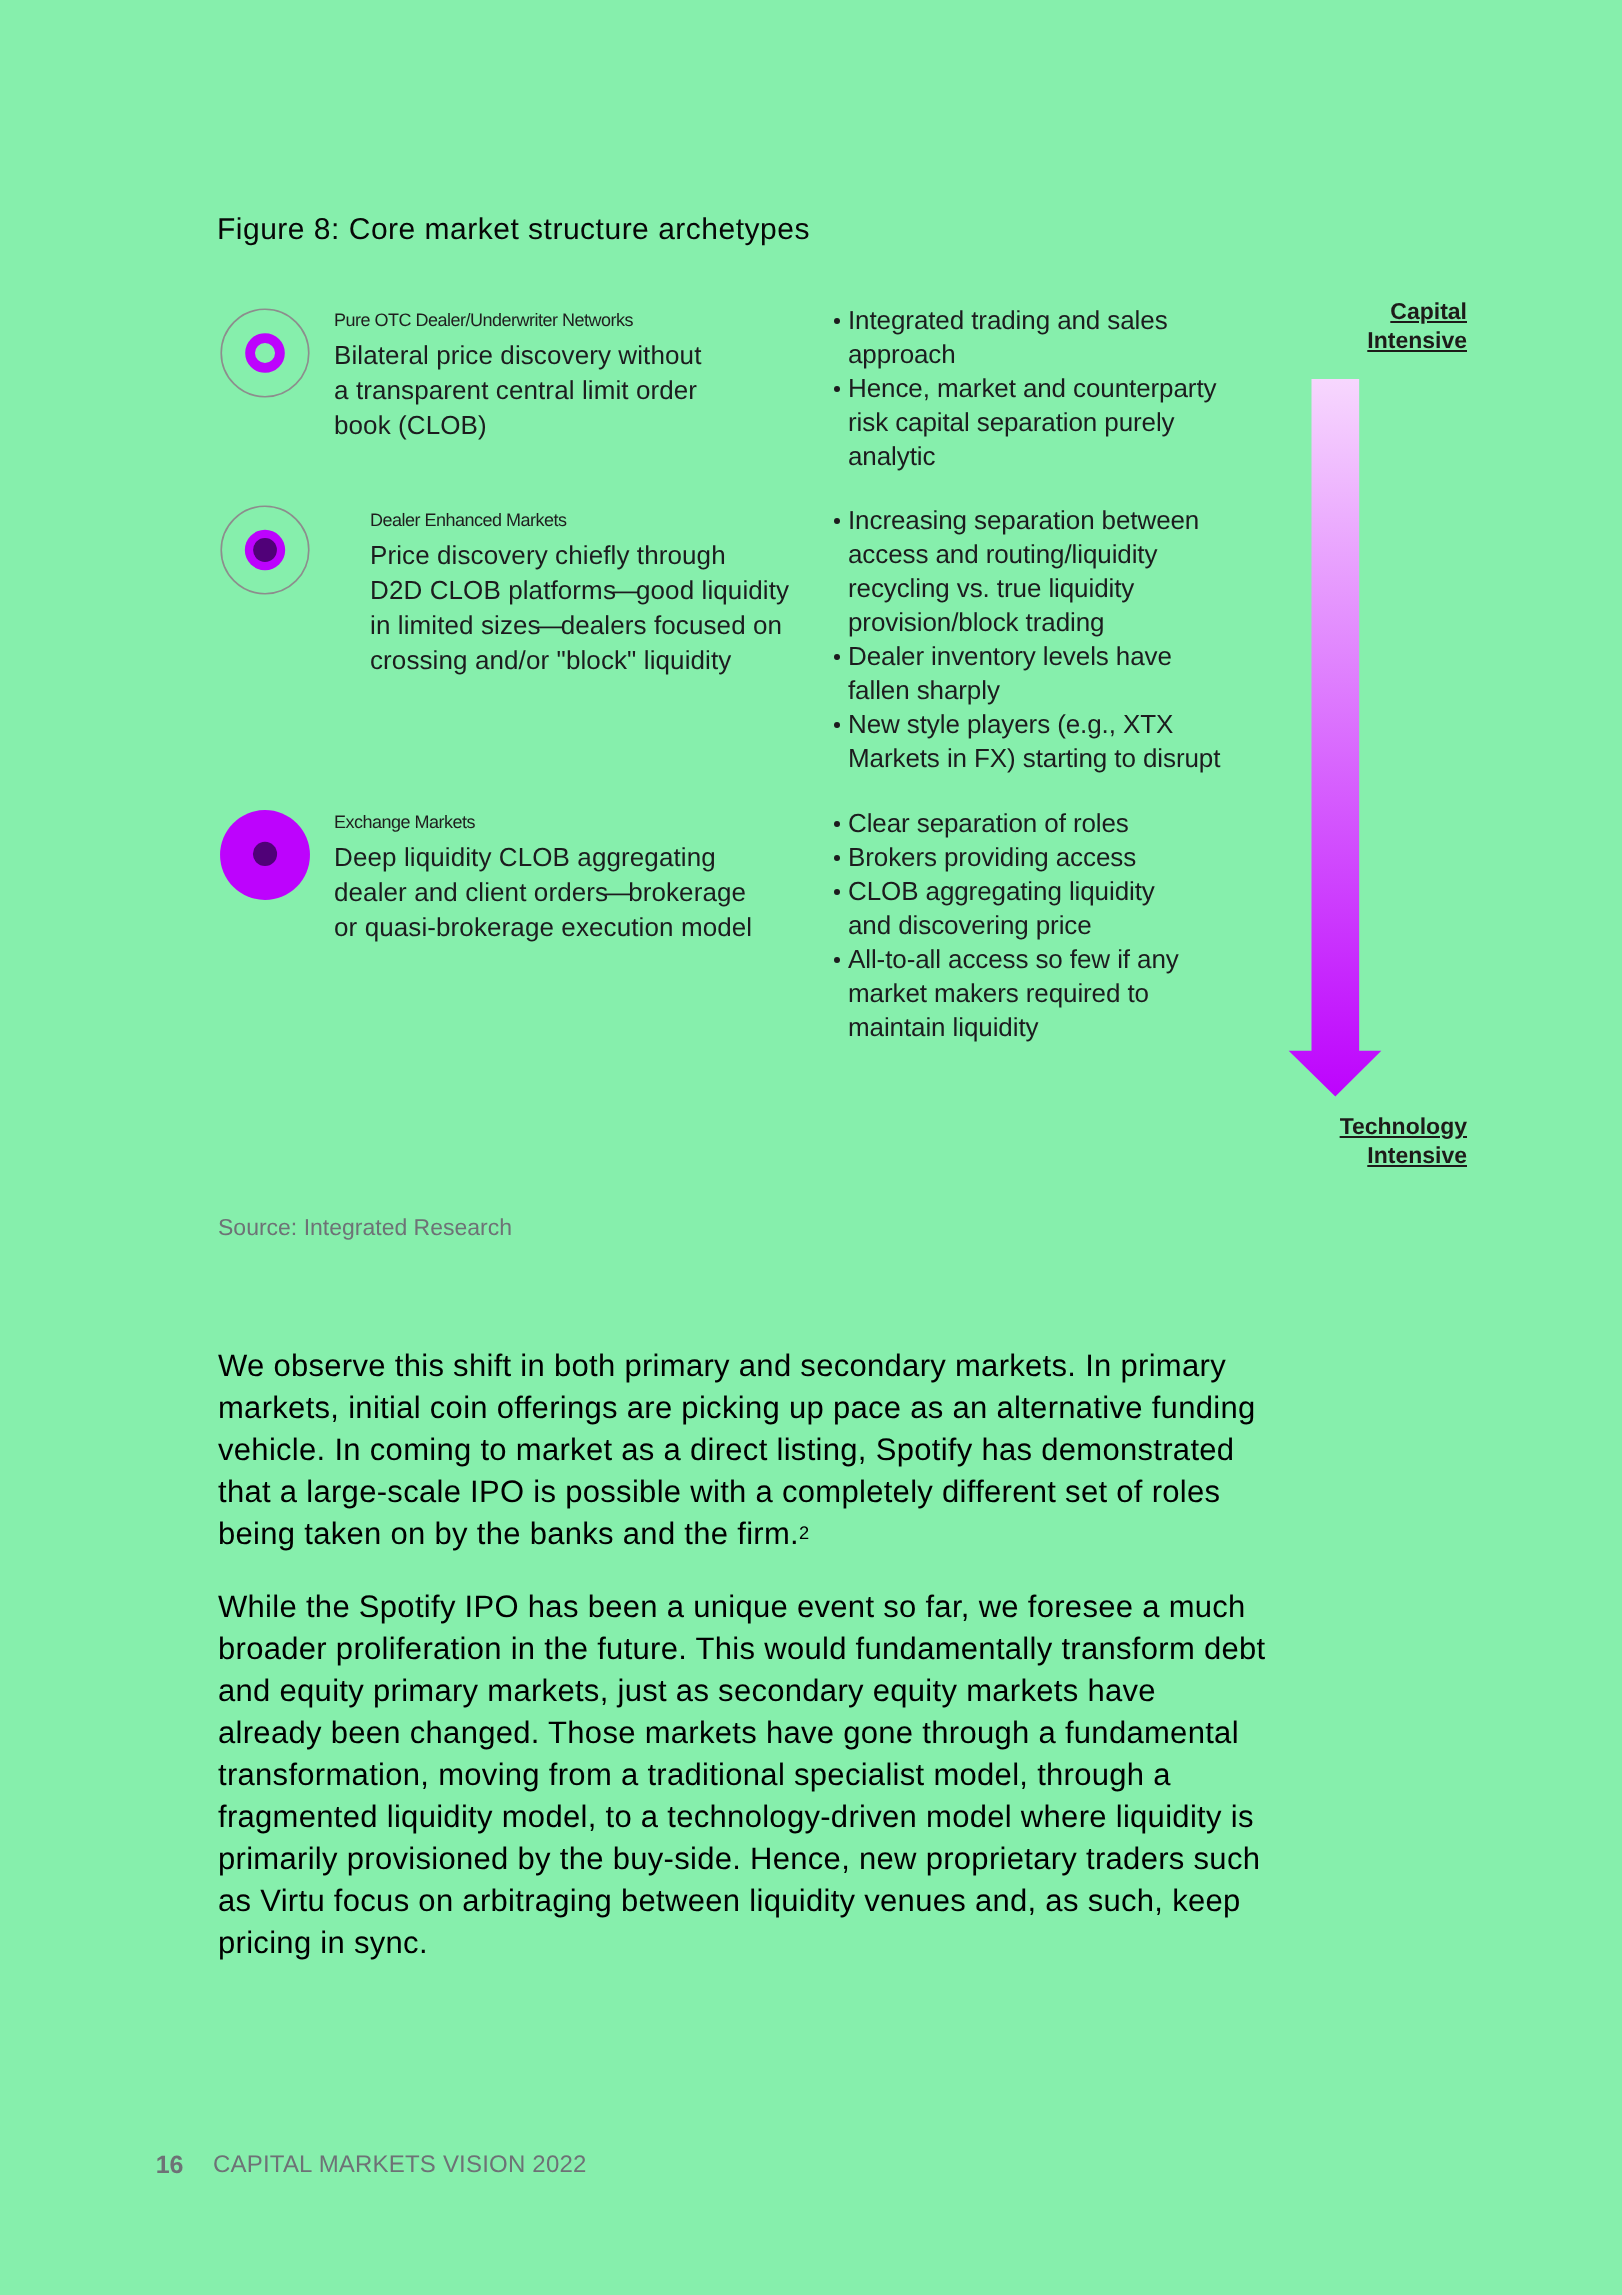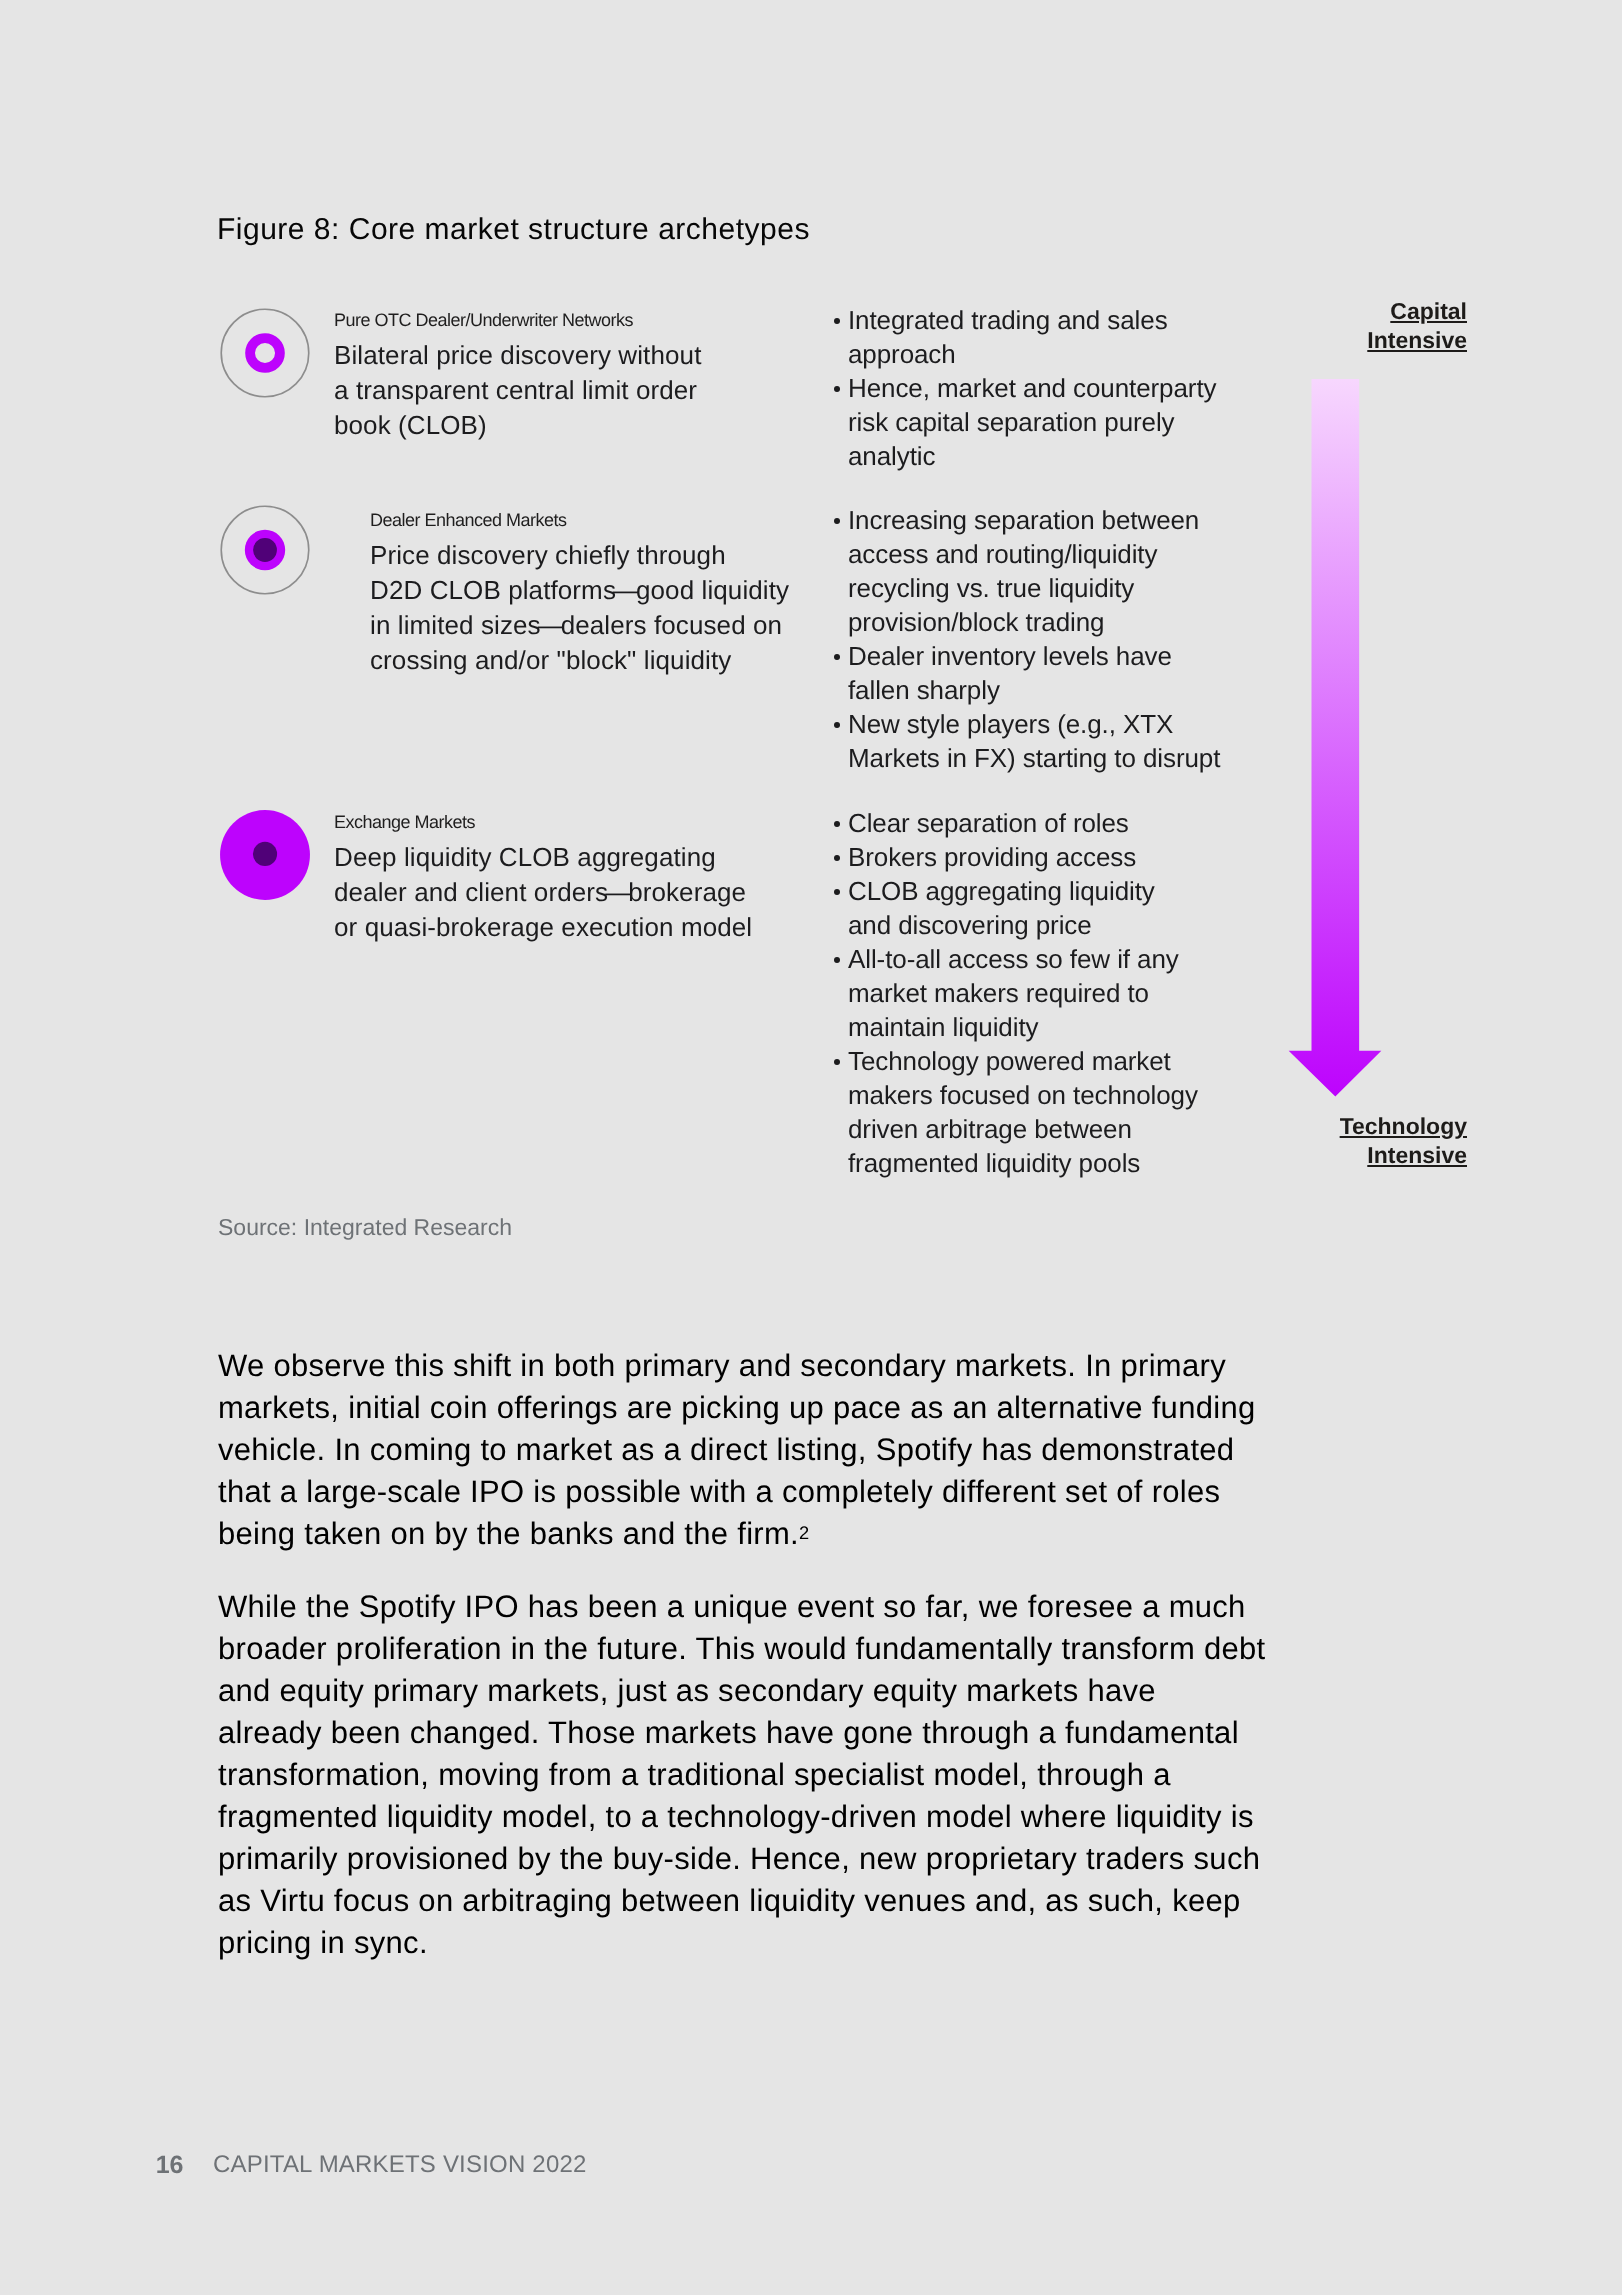--- a/index.html
+++ b/index.html
@@ -5,21 +5,21 @@
 <style>
   html,body{margin:0;padding:0;}
   body{
     width:1623px;height:2295px;background:#ffffff;
     font-family:"Liberation Sans", sans-serif;
     -webkit-font-smoothing:antialiased;
     text-rendering:geometricPrecision;
     color:#1c1c1c;
     position:relative;overflow:hidden;
   }
-  .page{position:absolute;left:0;top:0;width:1623px;height:2295px;background:#e5e5e5;}
+  .page{position:absolute;left:0;top:0;width:1623px;height:2295px;background:#86efac;}
 
   
   .fig-title{
     position:absolute;left:217px;top:211px;
     font-size:30px;line-height:37px;font-weight:400;
     color:#070707;letter-spacing:0.5px;white-space:nowrap;
   }
 
   
   .icon{position:absolute;}
@@ -173,27 +173,20 @@
     <div class="row">
         <span class="dot"></span>
       <div>CLOB aggregating liquidity</div>
       <div>and discovering price</div>
     </div>
     <div class="row">
         <span class="dot"></span>
       <div>All-to-all access so few if any</div>
       <div>market makers required to</div>
       <div>maintain liquidity</div>
-    </div>
-    <div class="row">
-        <span class="dot"></span>
-      <div>Technology powered market</div>
-      <div>makers focused on technology</div>
-      <div>driven arbitrage between</div>
-      <div>fragmented liquidity pools</div>
     </div>
   </div>
 
   <div class="arrow-label" style="left:1205px;top:297px;">
     <div>Capital</div>
     <div>Intensive</div>
   </div>
 
   <svg class="arrow-svg" style="left:1288px;top:378px;" width="94" height="720" viewBox="0 0 144 1100">
     <defs>

